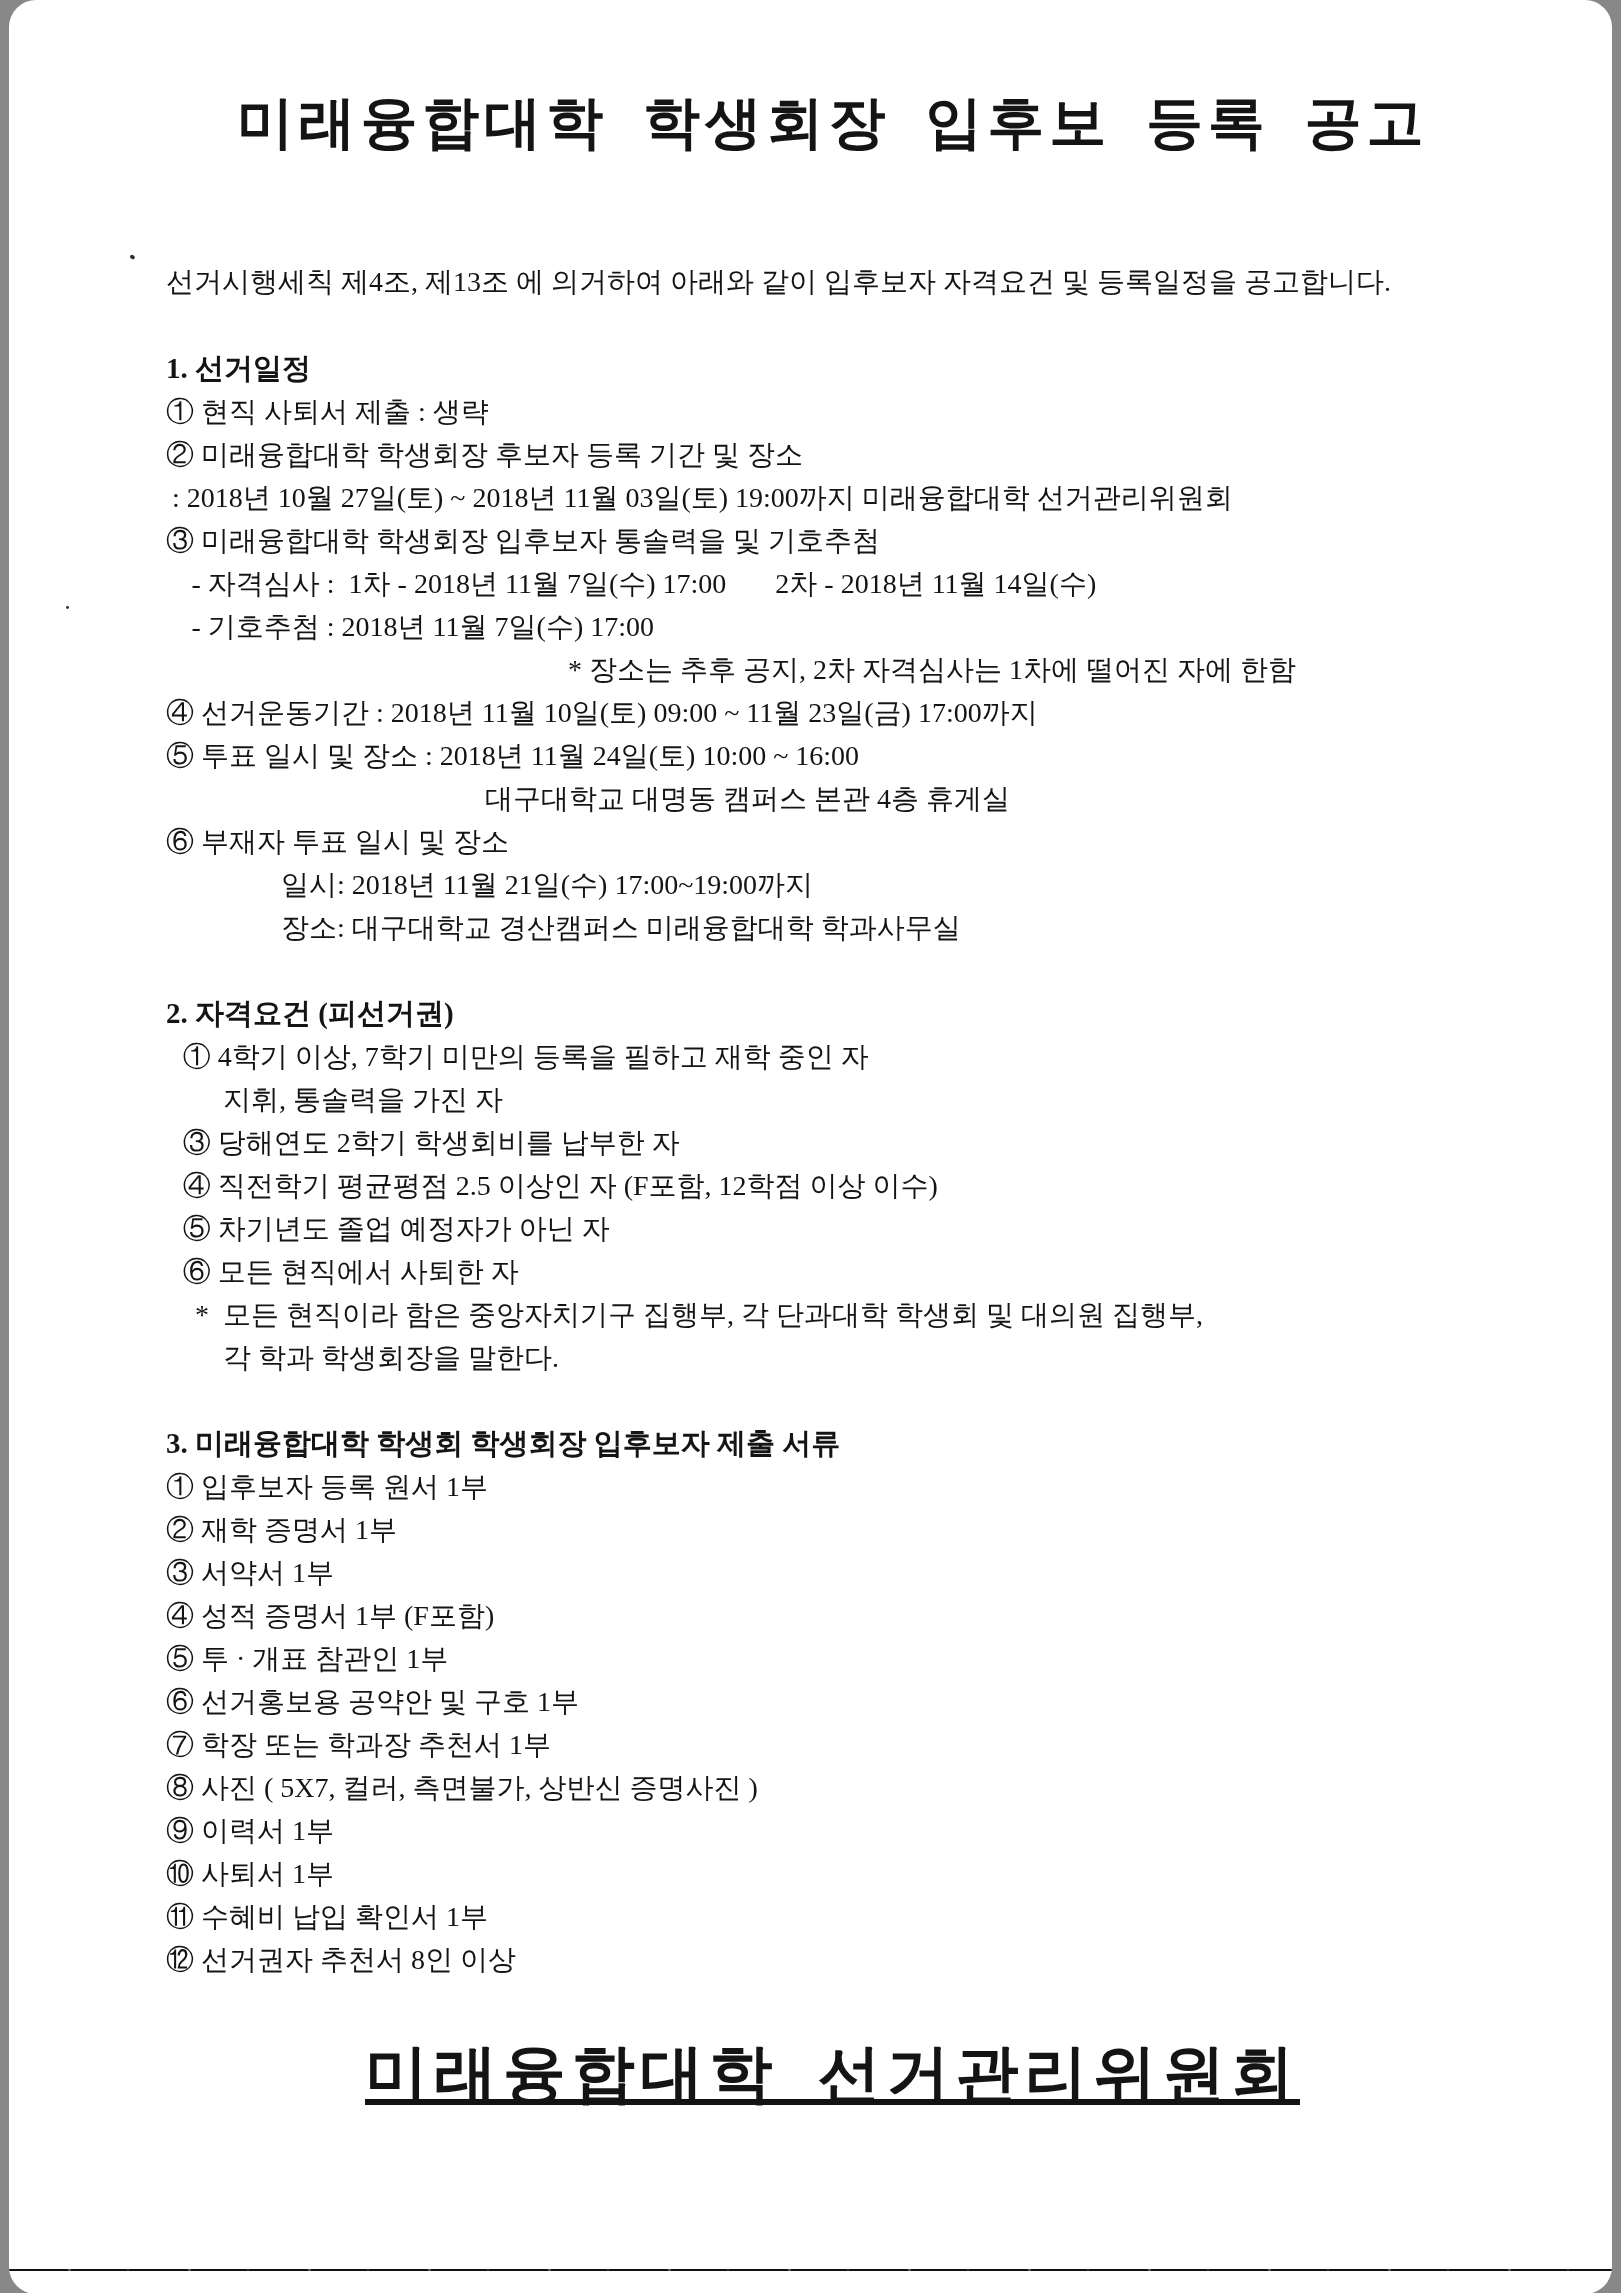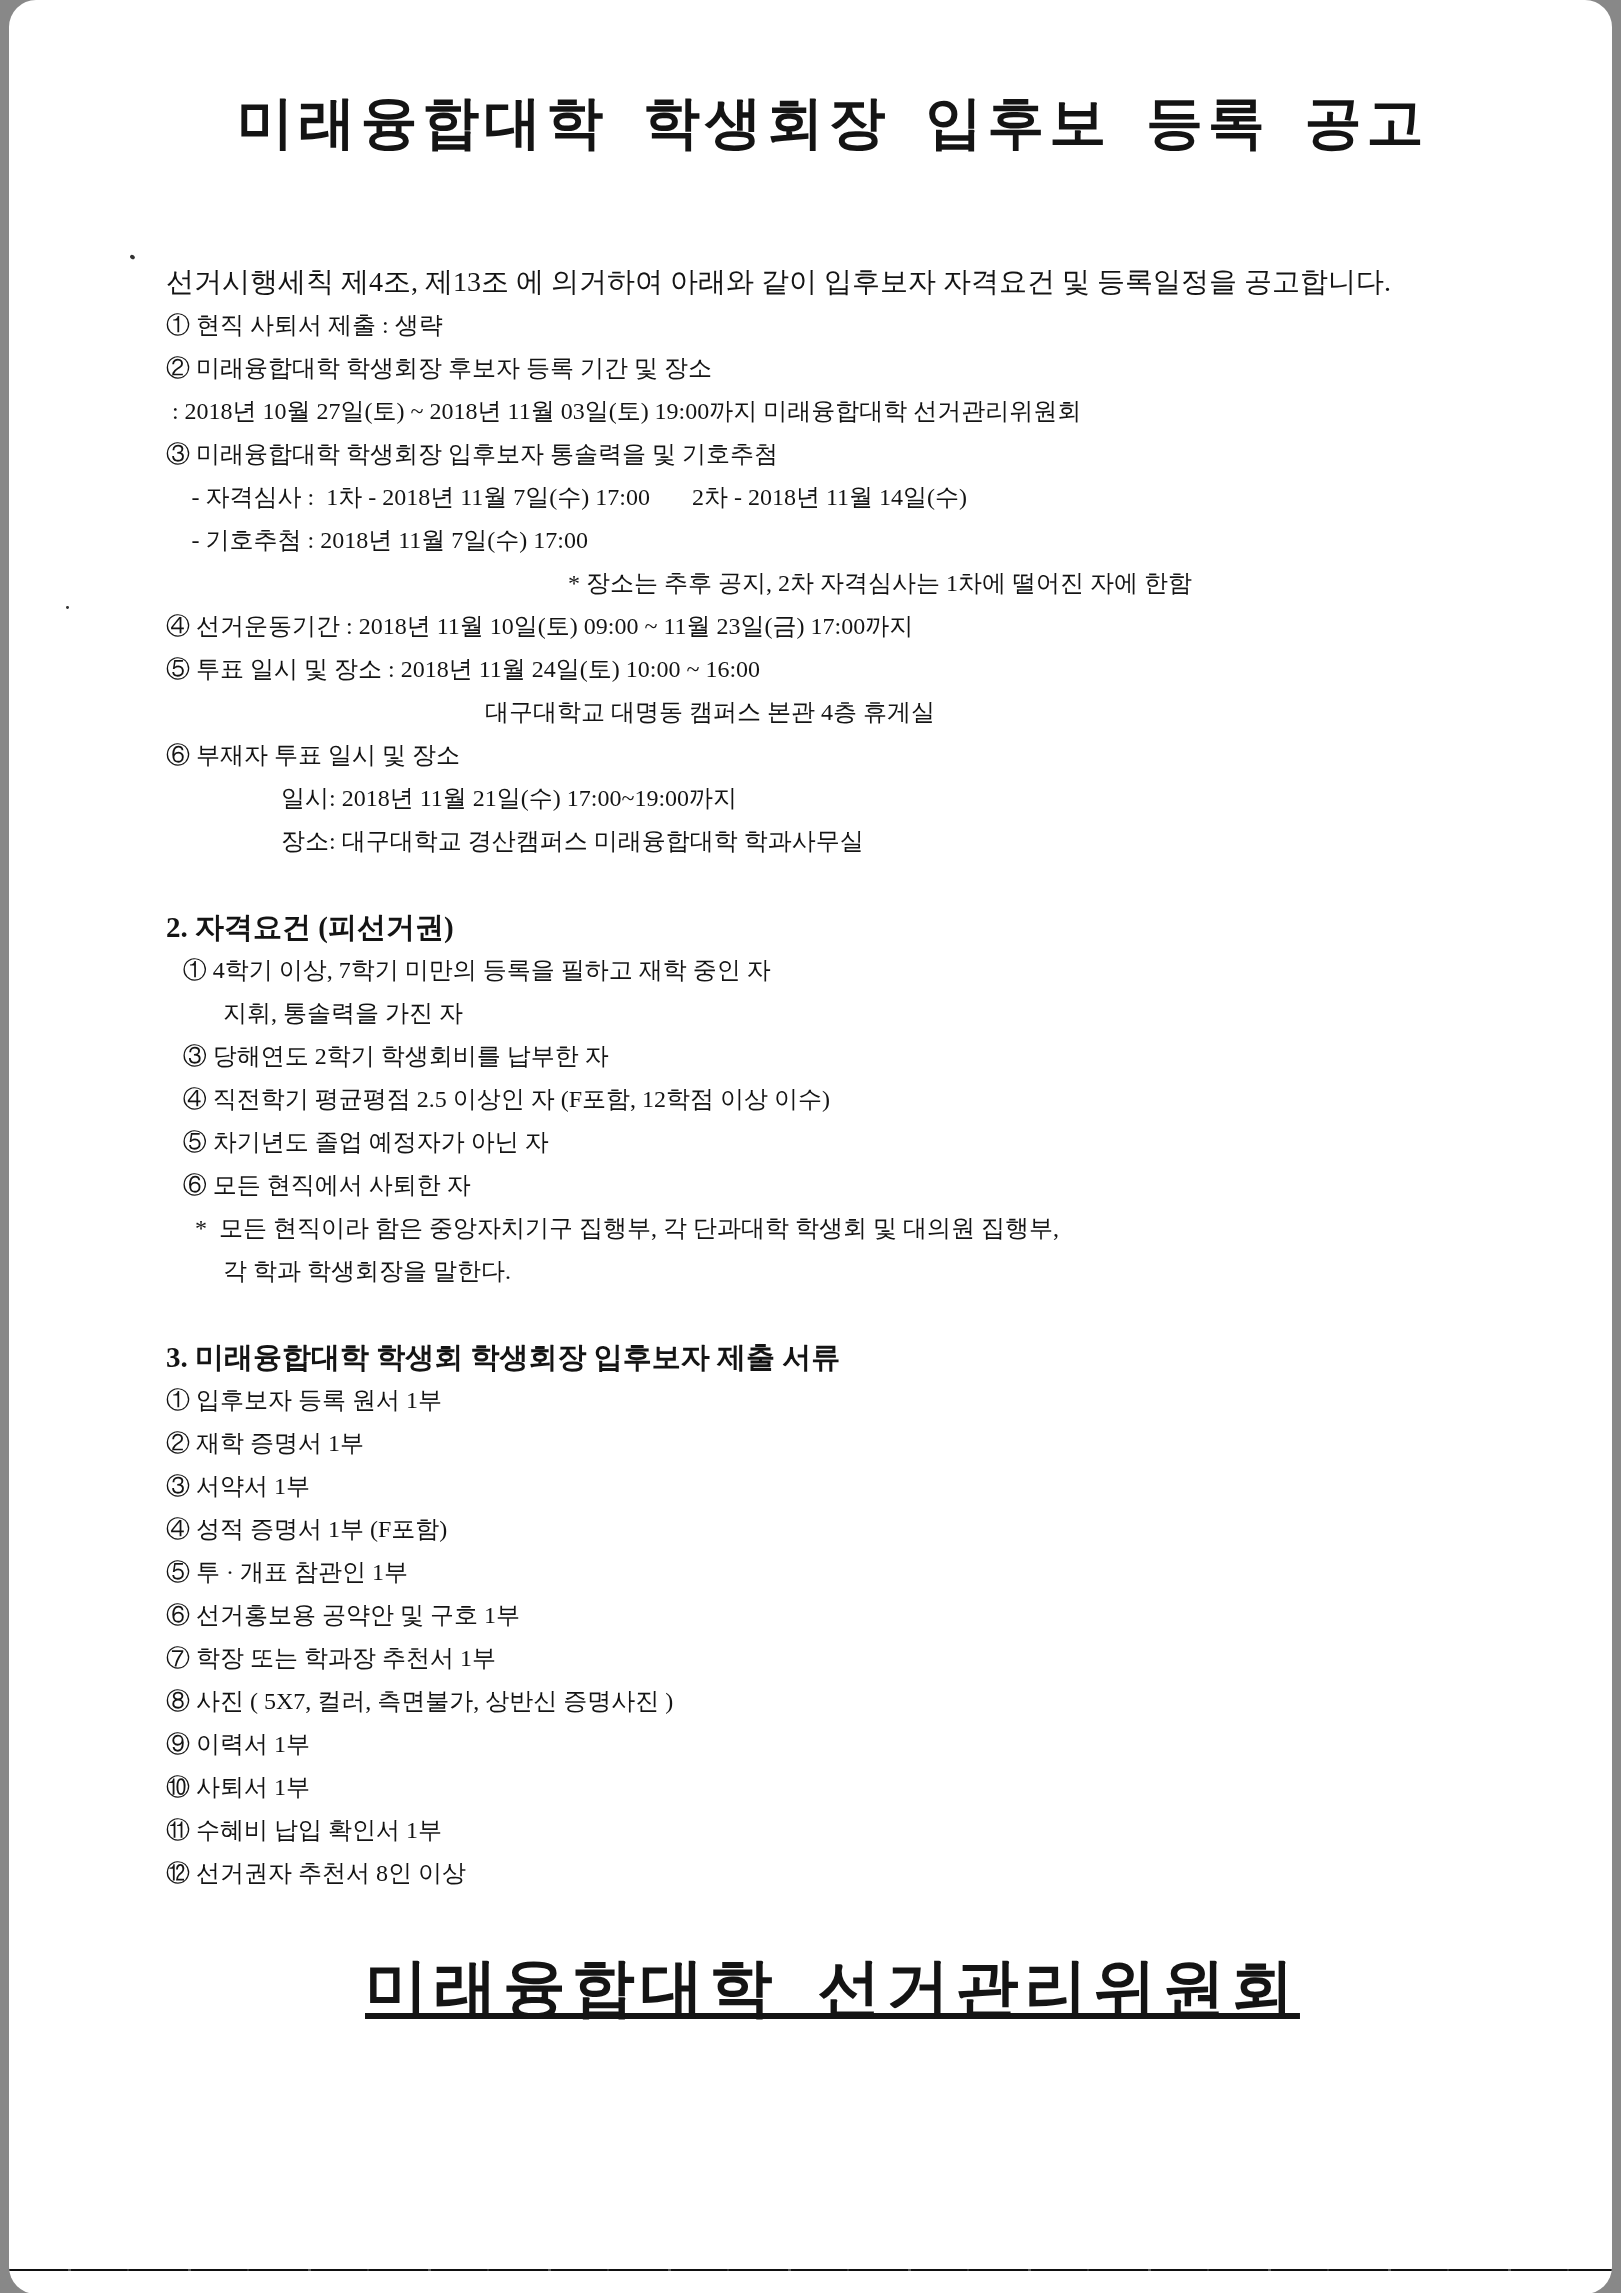--- a/index.html
+++ b/index.html
@@ -41,21 +41,21 @@
     white-space: pre-wrap;
   }
   .section-heading {
     font-size: 29px;
     font-weight: bold;
     line-height: 43px;
     white-space: pre-wrap;
   }
   .mt-sec { margin-top: 43px; }
   .line {
-    font-size: 24px;
+    font-size: 28px;
     line-height: 43px;
     min-height: 43px;
     white-space: pre-wrap;
   }
   
   .ind-xs  { padding-left: 5.9px; }
   .ind-17  { padding-left: 16.7px; }
   .ind-26  { padding-left: 25.5px; }
   .ind-30  { padding-left: 29px; }
   .ind-58  { padding-left: 57px; }
@@ -92,20 +92,21 @@
 </head>
 <body>
 
 <div class="page">
   <div class="content">
 
     <div class="doc-title">미래융합대학 학생회장 입후보 등록 공고</div>
 
     <div class="intro">선거시행세칙 제4조, 제13조 에 의거하여 아래와 같이 입후보자 자격요건 및 등록일정을 공고합니다.</div>
 
+    <div class="section-heading mt-sec">1. 선거일정</div>
     <div class="line">① 현직 사퇴서 제출 : 생략</div>
     <div class="line">② 미래융합대학 학생회장 후보자 등록 기간 및 장소</div>
     <div class="line ind-xs">: 2018년 10월 27일(토) ~ 2018년 11월 03일(토) 19:00까지 미래융합대학 선거관리위원회</div>
     <div class="line">③ 미래융합대학 학생회장 입후보자 통솔력을 및 기호추첨</div>
     <div class="line ind-26">- 자격심사 :  1차 - 2018년 11월 7일(수) 17:00       2차 - 2018년 11월 14일(수)</div>
     <div class="line ind-26">- 기호추첨 : 2018년 11월 7일(수) 17:00</div>
     <div class="line ind-410">* 장소는 추후 공지, 2차 자격심사는 1차에 떨어진 자에 한함</div>
     <div class="line">④ 선거운동기간 : 2018년 11월 10일(토) 09:00 ~ 11월 23일(금) 17:00까지</div>
     <div class="line">⑤ 투표 일시 및 장소 : 2018년 11월 24일(토) 10:00 ~ 16:00</div>
     <div class="line ind-325">대구대학교 대명동 캠퍼스 본관 4층 휴게실</div>

